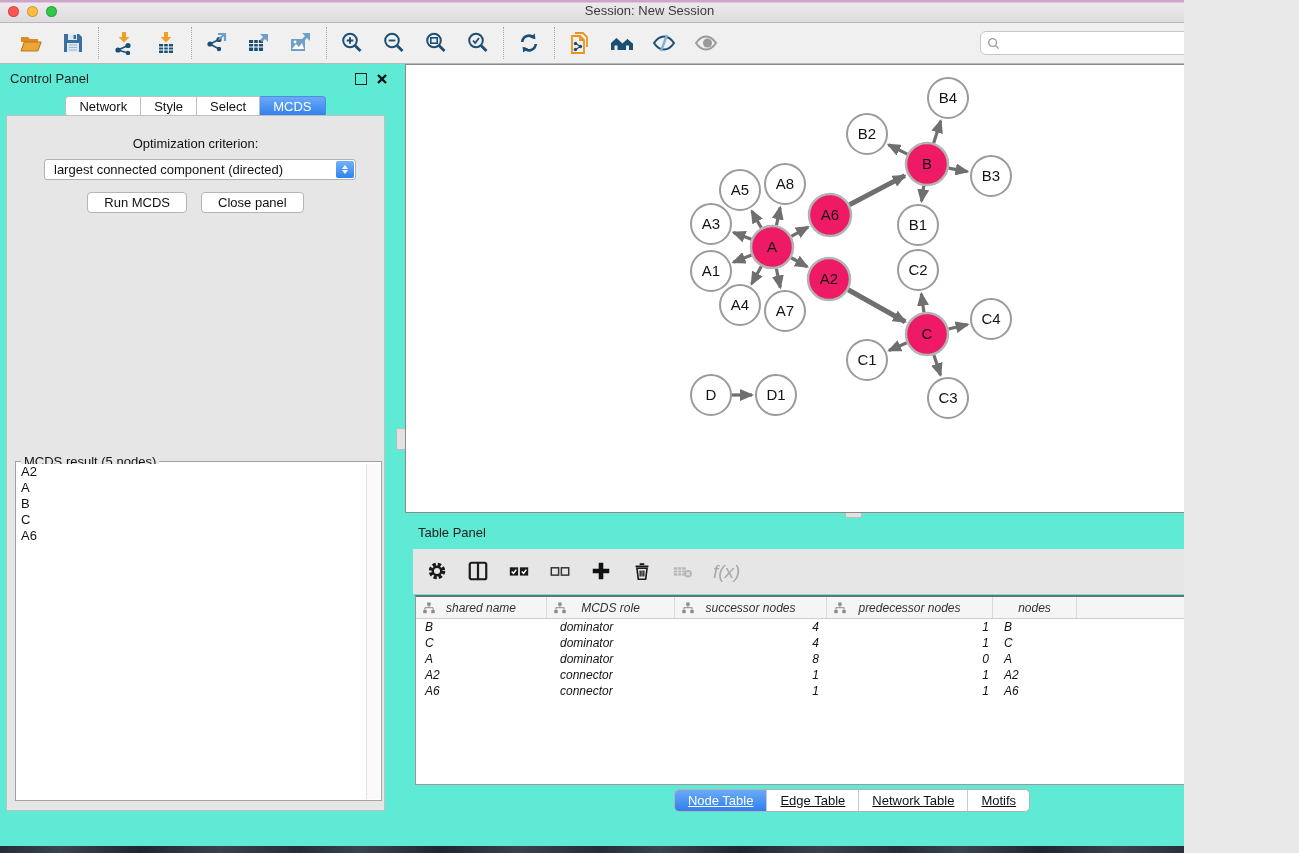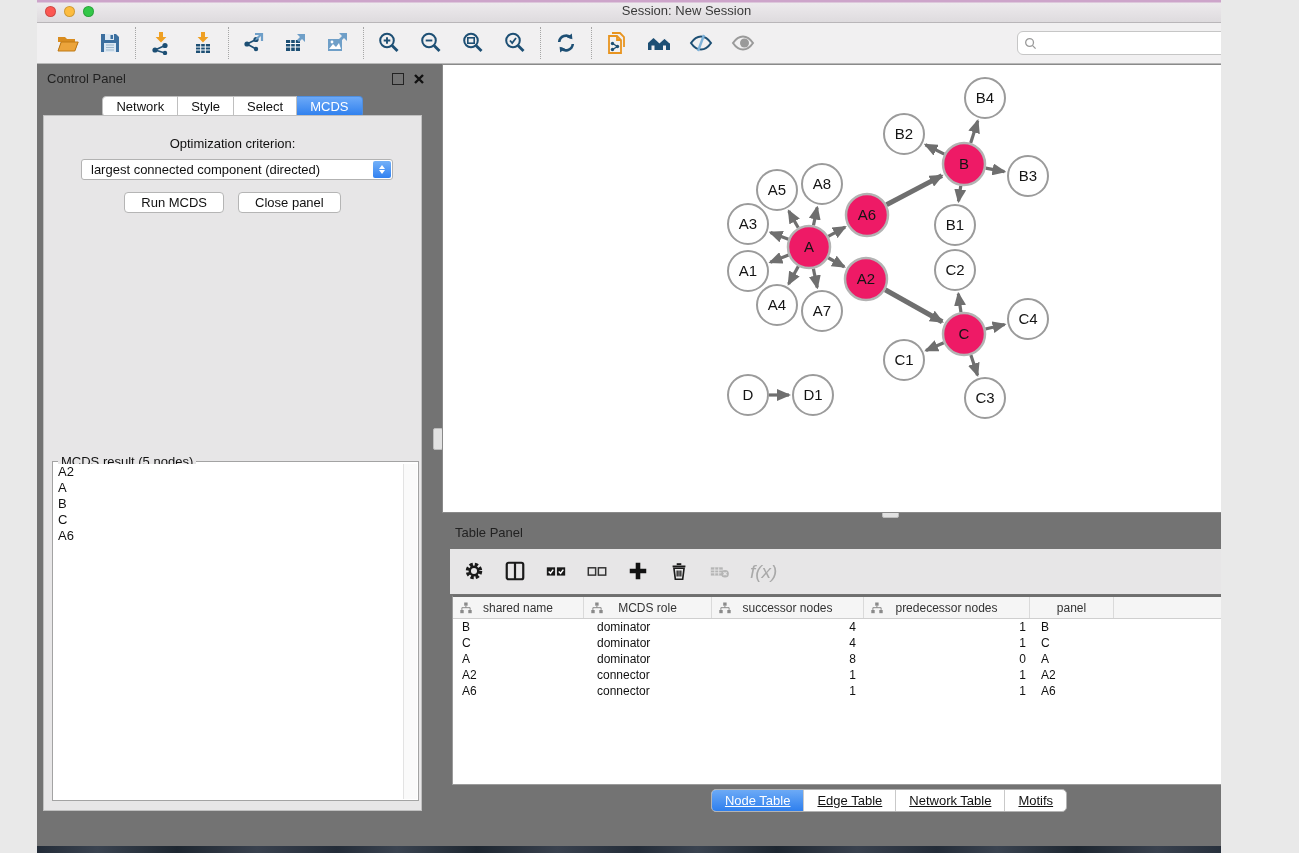--- a/index.html
+++ b/index.html
@@ -1,17 +1,17 @@
 <!DOCTYPE html>
 <html><head>
 <meta charset="utf-8">
 <style>
   html,body{margin:0;padding:0;}
   body{font-family:"Liberation Sans",sans-serif;background:#e9e9e9;}
-  #app{position:relative;width:1184px;height:853px;background:#737373;overflow:hidden;margin-left:37px;}
+  #app{position:relative;width:1184px;height:853px;background:#5eead4;overflow:hidden;}
   .abs{position:absolute;}
 
   
   #titlebar{left:0;top:0;width:1299px;height:22px;
     background:linear-gradient(#cda4ca 0,#cda4ca 2px,#edeaed 3px,#dedbde 100%);
     border-bottom:1px solid #b9b6b9;}
   .traffic{display:flex;gap:8px;position:absolute;left:8px;top:6px;}
   .light{width:11px;height:11px;border-radius:50%;box-shadow:inset 0 0 0 1px rgba(0,0,0,.18);}
   .l-red{background:#fc5753;} .l-yellow{background:#fdbc40;} .l-green{background:#33c748;}
   #titlebar .wtitle{width:100%;text-align:center;line-height:21px;font-size:13px;color:#3a3a3a;}
@@ -67,21 +67,21 @@
   #nw-canvas{position:relative;width:891px;height:425px;background:#fff;}
   #resize-grip{position:absolute;right:2px;bottom:2px;}
 
   
   #tp-title{left:418px;top:525px;font-size:13px;color:#222;}
   #tp-btns{left:1256px;top:527px;}
   #tp-toolbar{left:413px;top:549px;width:878px;height:45px;background:#e7e6e7;
     display:flex;align-items:center;gap:17px;padding-left:13px;box-sizing:border-box;}
   .fx{font-family:Liberation Sans, sans-serif;font-style:italic;font-size:19px;color:#a9a9a9;}
   #tp-table{left:415px;top:595px;width:874px;height:190px;background:#fff;
-    border:1px solid #9b9b9b;border-top:2px solid #6e6e6e;box-sizing:border-box;}
+    border:1px solid #9b9b9b;border-top:2px solid #6e6e6e;box-sizing:border-box;font-style:italic;}
   #tp-scroll{position:absolute;top:0;right:0;width:9px;height:100%;background:#fbfbfb;border-left:1px solid #cfcfcf;}
   #thead{display:flex;height:21px;background:#f5f5f5;border-bottom:1px solid #cfcfcf;font-size:12px;color:#333;}
   .th{position:relative;display:flex;align-items:center;justify-content:center;border-right:1px solid #dadada;box-sizing:border-box;}
   .th svg{position:absolute;left:7px;top:5px;}
   .th-filler{flex:1;border-right:none;}
   .tr{display:flex;height:16px;align-items:center;font-size:12px;color:#111;}
   .td{box-sizing:border-box;white-space:nowrap;overflow:hidden;}
 
   #tp-tabs{left:405px;bottom:0;top:789px;width:894px;display:flex;justify-content:center;}
   .segwrap{display:flex;height:21px;border:1px solid #b3b3b3;border-radius:5px;overflow:hidden;background:#fff;}
@@ -478,21 +478,21 @@
         <div class="th" style="width: 166px;">
           <svg width="12" height="12" viewBox="0 0 12 12">
             <rect x="4.2" y="0.5" width="3.4" height="3.2" fill="#8a8a8a"></rect>
             <path d="M5.9 3.7v2M1.9 5.7h8.2M1.9 5.7v2.2M10.1 5.7v2.2" stroke="#8a8a8a" fill="none"></path>
             <rect x="0.3" y="8" width="3.4" height="3.2" fill="#8a8a8a"></rect>
             <rect x="8.3" y="8" width="3.4" height="3.2" fill="#8a8a8a"></rect>
           </svg>
           <span>predecessor nodes</span>
         </div>
         <div class="th" style="width: 84px;">
-          <span>panel</span>
+          <span>nodes</span>
         </div>
         <div class="th th-filler"></div>
       </div>
     <div id="tbody">
         <div class="tr">
           <div class="td" style="width: 131px; text-align: left; padding: 0px 0px 0px 9px;">B</div>
           <div class="td" style="width: 128px; text-align: left; padding: 0px 0px 0px 13px;">dominator</div>
           <div class="td" style="width: 152px; text-align: right; padding: 0px 8px 0px 0px;">4</div>
           <div class="td" style="width: 166px; text-align: right; padding: 0px 4px 0px 0px;">1</div>
           <div class="td" style="width: 84px; text-align: left; padding: 0px 0px 0px 11px;">B</div>

